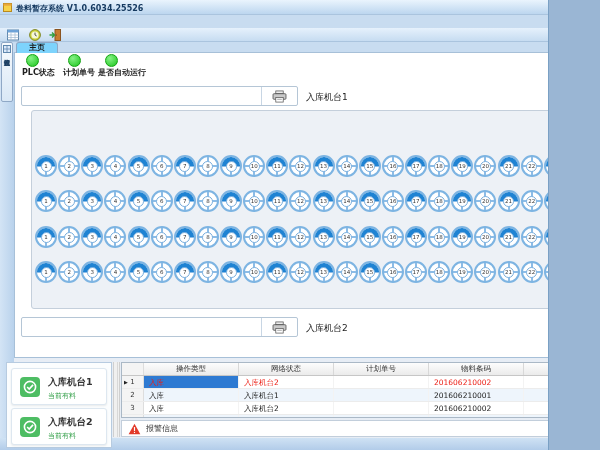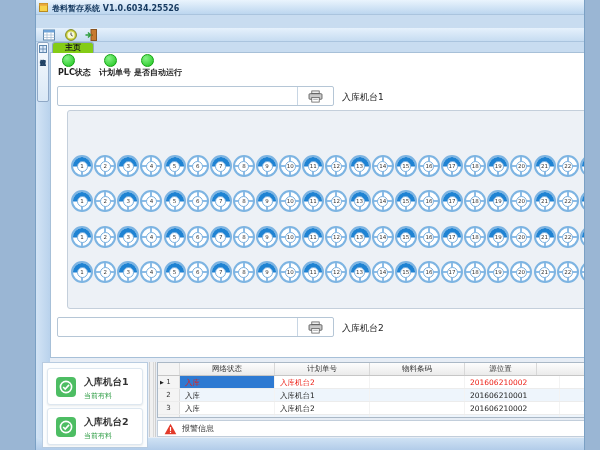--- a/index.html
+++ b/index.html
@@ -1,18 +1,18 @@
 <!DOCTYPE html>
 <html><head>
 <meta charset="utf-8">
 <style>
   html,body{margin:0;padding:0;background:#9ab6d4;}
   *{box-sizing:border-box;}
   .window{position:relative;width:548px;height:450px;background:#c8dcf0;
-    font-family:"DejaVu Sans",sans-serif;overflow:hidden;outline:1px solid #7aa0c4;margin-left:36px;}
+    font-family:"DejaVu Sans",sans-serif;overflow:hidden;outline:1px solid #7aa0c4;}
 
   
   .titlebar{position:absolute;left:0;top:0;width:600px;height:15px;
     background:linear-gradient(#eaf4fd,#bcd6ef);border-bottom:1px solid #aac4de;}
   .app-icon{position:absolute;left:3px;top:3px;width:9px;height:9px;}
   .title{position:absolute;left:16px;top:3px;font-size:8px;font-weight:bold;color:#15395f;}
 
   
   .menubar{position:absolute;left:0;top:15px;width:600px;height:13px;
     background:linear-gradient(#dcebfa,#cfe2f4);}
@@ -20,21 +20,21 @@
 
   
   .toolbar{position:absolute;left:0;top:28px;width:600px;height:14px;
     background:linear-gradient(#e6f1fc,#c6dcf1);border-bottom:1px solid #aac4de;}
   .tool-btn{position:absolute;top:1px;width:18px;height:12px;background:none;border:none;padding:0;cursor:pointer;}
   .tool-btn svg{display:block;margin:0 auto;}
   .tb-1{left:4px;} .tb-2{left:26px;} .tb-3{left:46px;}
 
   
   .tabstrip{position:absolute;left:0;top:42px;width:600px;height:10px;background:#c8dcf0;}
-  .tab-home{position:absolute;left:16px;top:42px;width:42px;height:11px;background:#84cc16;
+  .tab-home{position:absolute;left:16px;top:42px;width:42px;height:11px;background:#7dd3fc;
     border:1px solid #8fa8c6;border-bottom:none;border-radius:3px 3px 0 0;
     font-size:8px;font-weight:bold;line-height:10px;text-align:center;color:#1a1a1a;z-index:5;cursor:pointer;}
 
   
   .side-strip{position:absolute;left:0;top:52px;width:14px;height:398px;
     background:linear-gradient(90deg,#d3e4f5,#b9d2ec);}
   .side-tab{position:absolute;left:1px;top:42px;width:12px;height:60px;z-index:6;
     background:linear-gradient(#f7fafd,#d9e8f6);border:1px solid #8fa8c6;border-radius:2px;cursor:pointer;}
   .side-tab-icon{display:block;width:8px;height:8px;margin:2px auto 1px auto;}
   .side-tab-label{display:block;margin:0 auto;writing-mode:vertical-lr;text-orientation:upright;
@@ -856,20 +856,21 @@
     </div>
   </div>
 
   <div class="splitter">
       <i></i>
     </div>
 
   <div class="table">
     <div class="thead">
         <span class="th rh"></span>
+        <span class="th" style="width:95px">操作类型</span>
         <span class="th" style="width:95px">网络状态</span>
         <span class="th" style="width:95px">计划单号</span>
         <span class="th" style="width:95px">物料条码</span>
         <span class="th" style="width:72px">源位置</span>
       </div>
     <div class="tbody">
         <div class="trow alert">
           <span class="rh"><i class="arr">▶</i>1</span>
           <span class="td selcell" style="width:95px">入库</span>
           <span class="td" style="width:95px">入库机台2</span>

